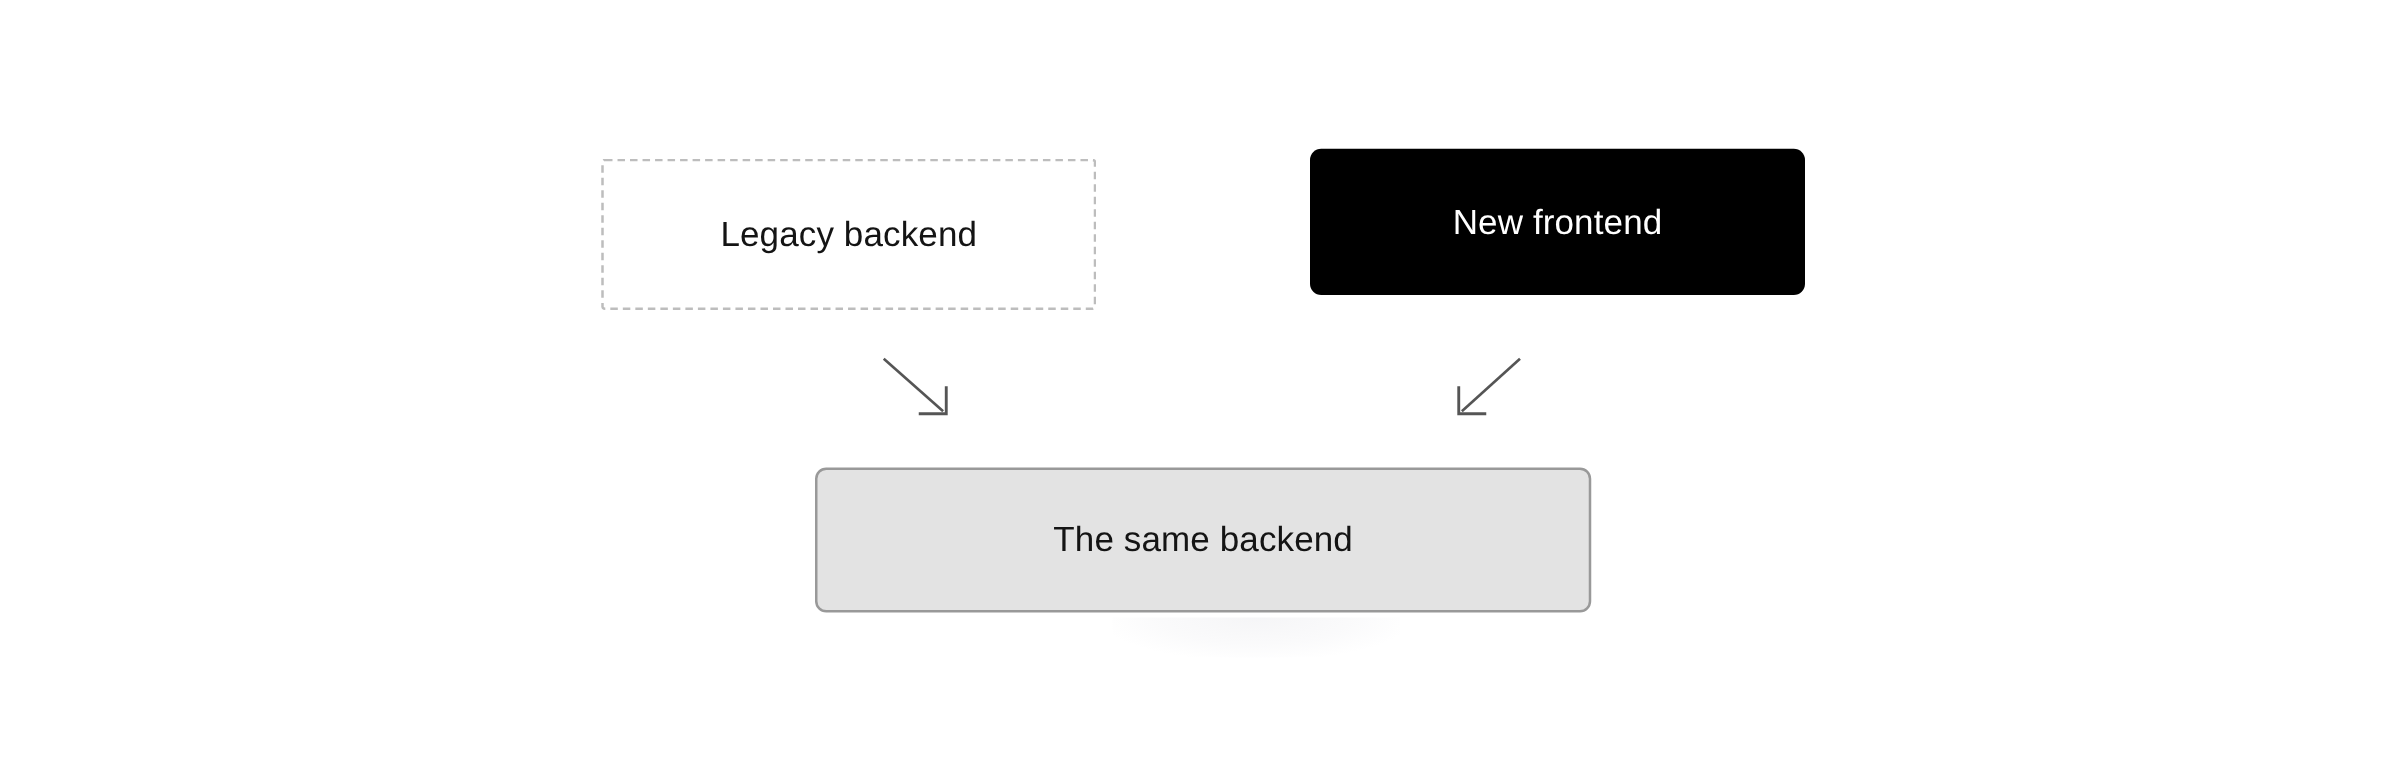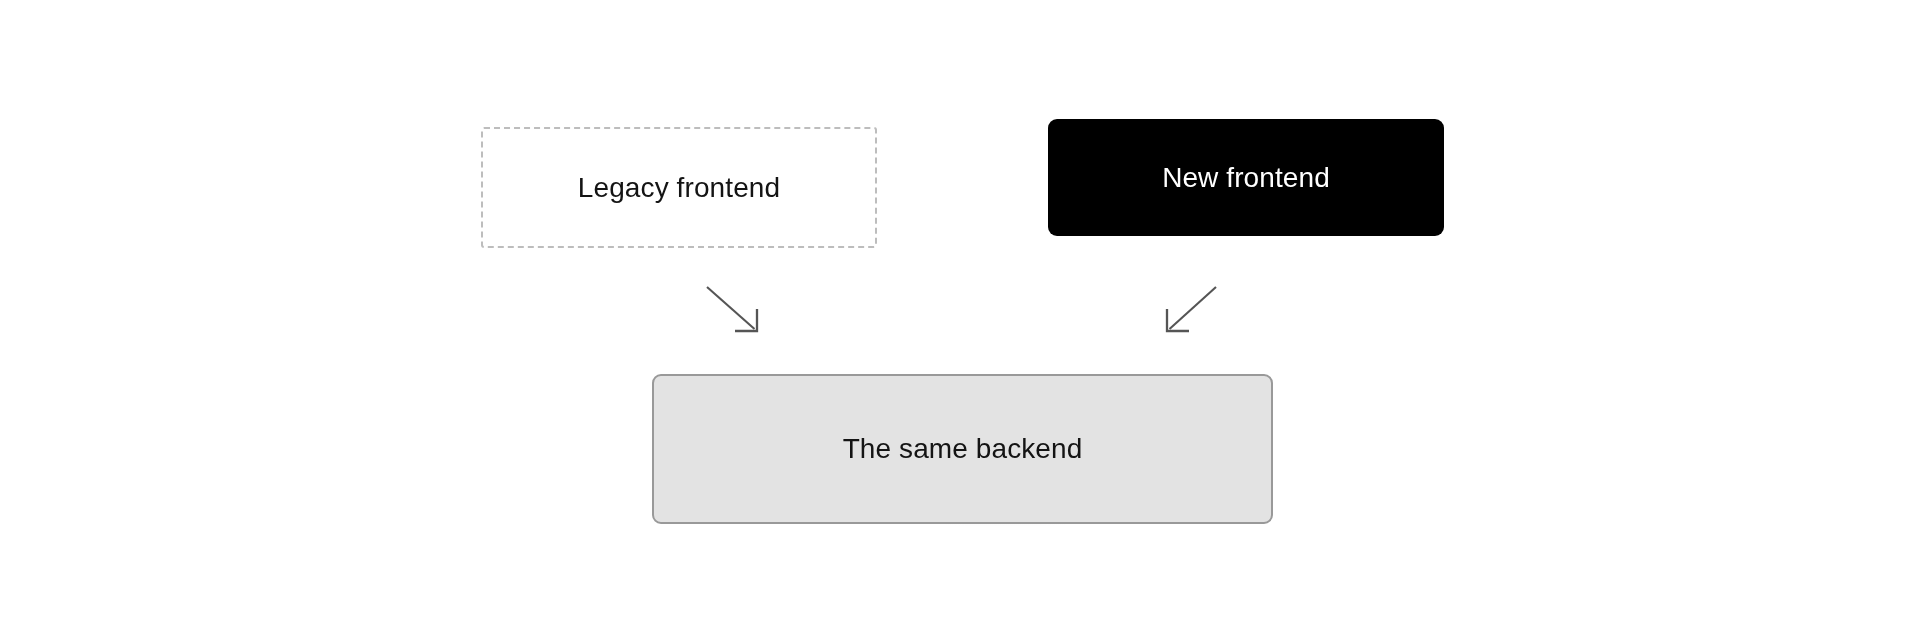--- a/index.html
+++ b/index.html
@@ -59,21 +59,21 @@
     border: none;
     border-radius: 9px;
   }
   #node-new .node-label { color: #ffffff; }
 
   
   #node-backend {
     left: 652px;
     top: 374px;
     width: 621px;
-    height: 150px;
+    height: 116px;
     background: #e3e3e3;
     border: 2px solid #999999;
     border-radius: 9px;
     text-align: center;
   }
   #node-backend .node-label { color: #141414; }
 
   
   #backend-shadow {
     position: absolute;
@@ -124,21 +124,21 @@
       <polyline class="arrow-head" points="757,309 757,331 735,331"></polyline>
     </g>
 
     <g>
       <line class="arrow-line" x1="1216" y1="287" x2="1169.5" y2="329"></line>
       <polyline class="arrow-head" points="1167,309 1167,331 1189,331"></polyline>
     </g>
   </svg>
 
   <div class="node" id="node-legacy">
-    <span class="node-label">Legacy frontend</span>
+    <span class="node-label">Legacy backend</span>
   </div>
 
   <div class="node" id="node-new">
     <span class="node-label">New frontend</span>
   </div>
 
   <div id="backend-shadow"></div>
   <div class="node" id="node-backend">
     <span class="node-label">The same backend</span>
   </div>

